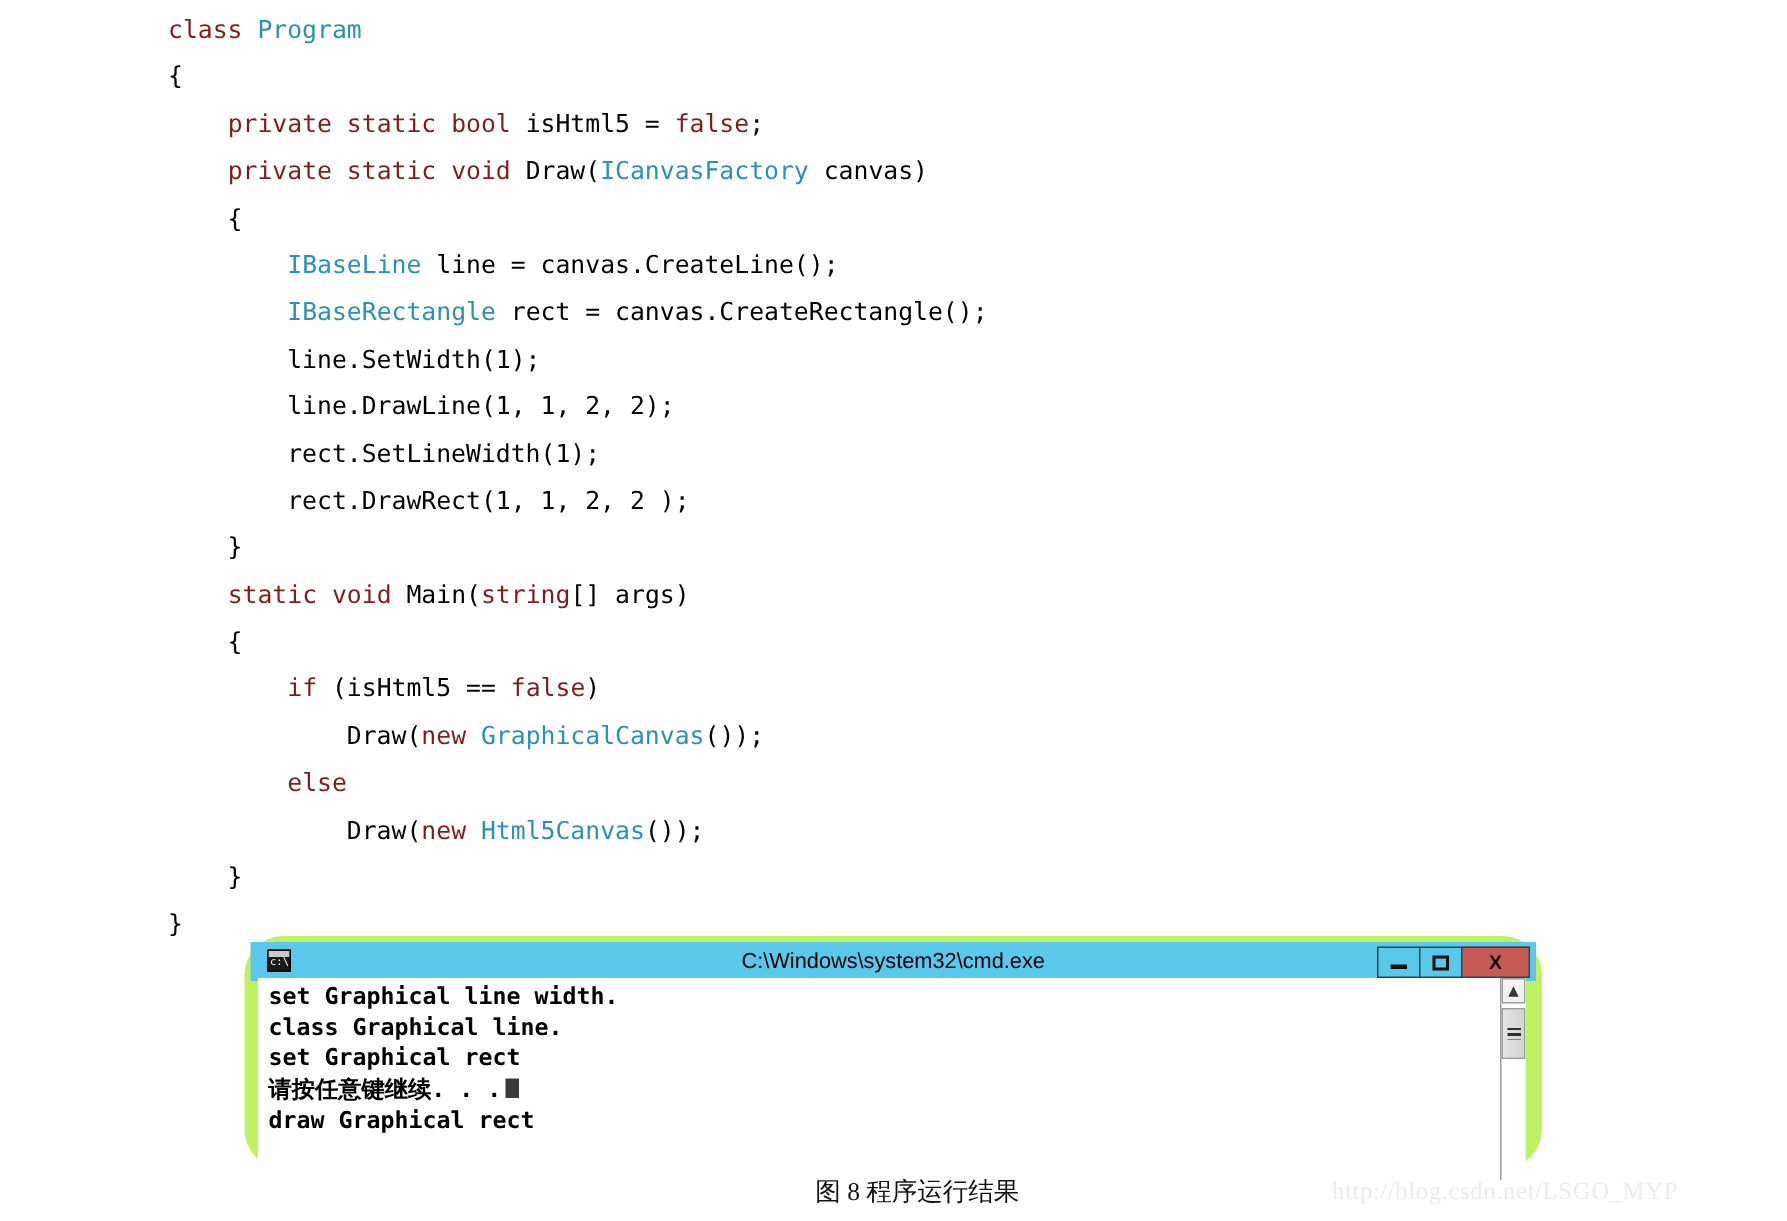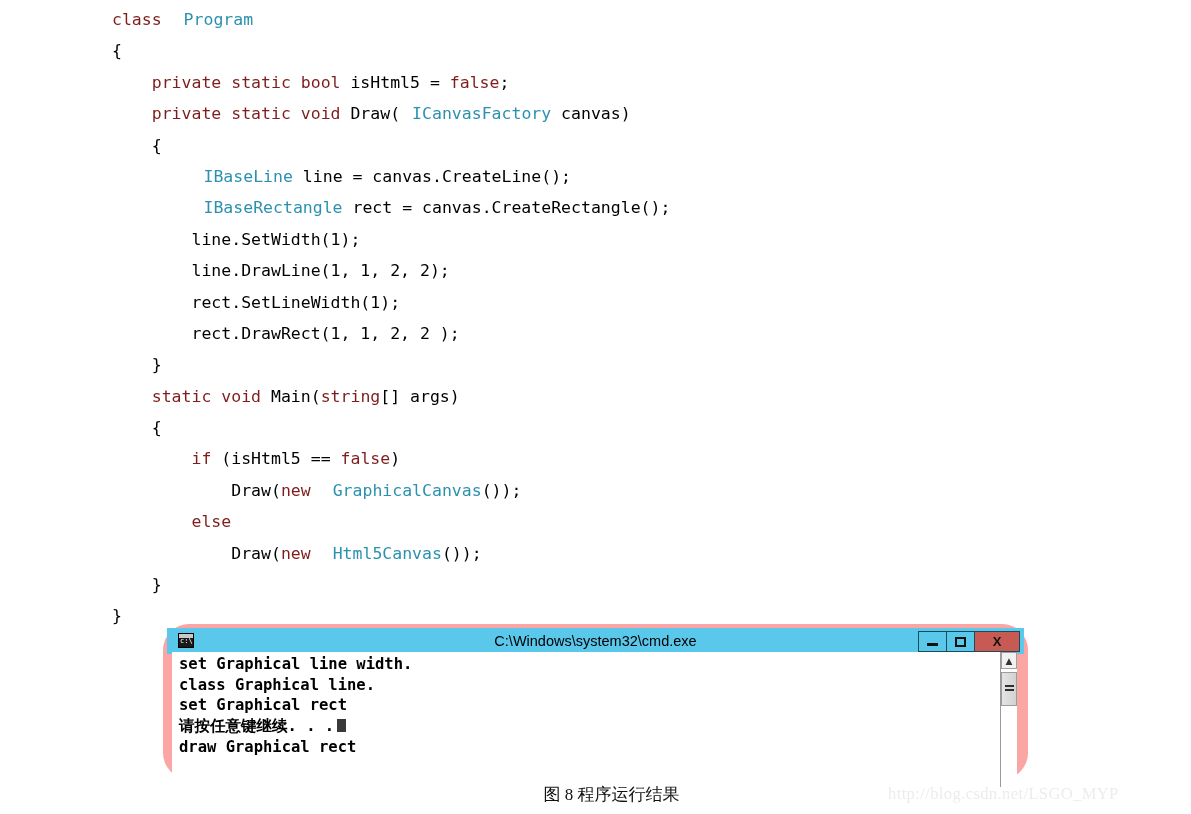--- a/index.html
+++ b/index.html
@@ -25,31 +25,31 @@
     line-height: 31.4px;
     color: #000000;
     white-space: pre;
     letter-spacing: 0px;
   }
   .code-line {
     white-space: pre;
     height: 31.4px;
   }
   .kw   { color: #7f1d1d; text-align: center; }
-  .type { color: #2b91af; margin-left: 12px; }
+  .type { color: #2b91af; }
   .pl   { color: #000000; }
 
   
   #console-window {
     position: absolute;
     left: 163px;
     top: 624px;
     width: 865px;
     height: 155px;
-    background: #fca5a5;
+    background: #bef264;
     box-sizing: border-box;
     padding: 4px;
     border-radius: 26px;
   }
   #console-titlebar {
     position: relative;
     height: 26px;
     display: flex;
     align-items: center;
     background: #5ac8ea;

